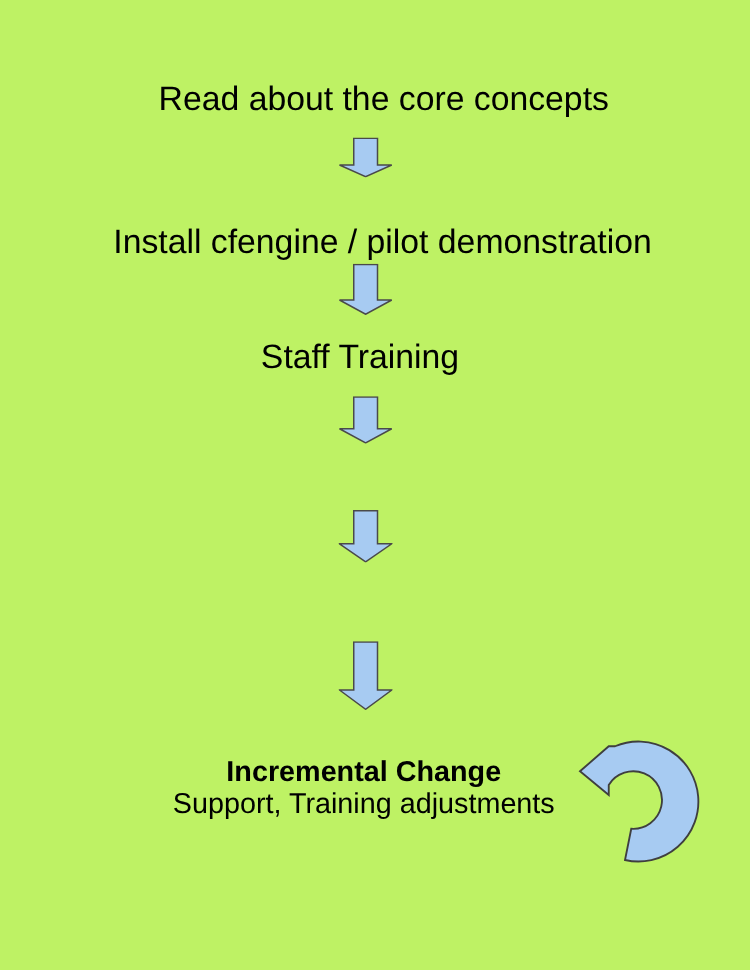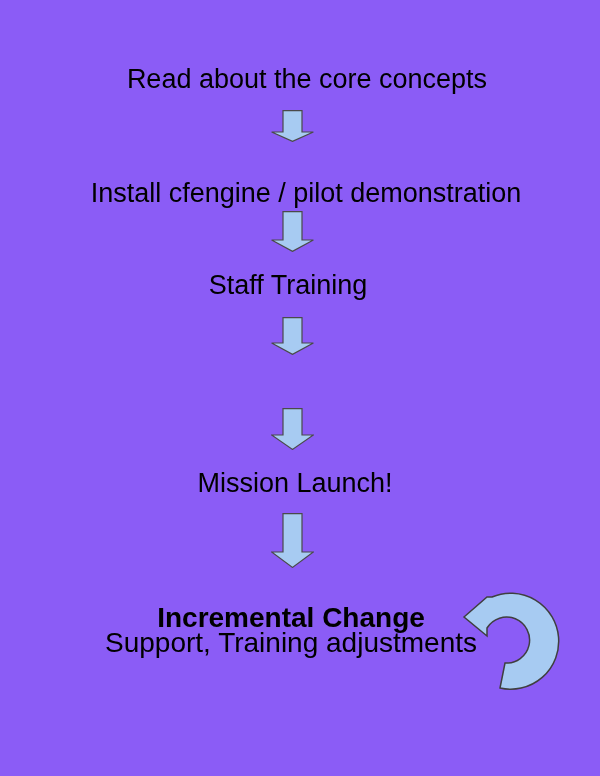--- a/index.html
+++ b/index.html
@@ -4,21 +4,21 @@
 <style>
   html, body {
     margin: 0;
     padding: 0;
     background: #ffffff;
   }
   .page {
     position: relative;
     width: 600px;
     height: 776px;
-    background: #8b5cf6;
+    background: #bef264;
     overflow: hidden;
     font-family: "Liberation Sans", "DejaVu Sans", sans-serif;
     color: #000000;
   }
   .step-label {
     position: absolute;
     transform: translateX(-50%);
     white-space: nowrap;
     font-size: 27px;
     line-height: 27px;
@@ -36,21 +36,21 @@
   .loop-shape {
     stroke: #3f3f3f;
     stroke-width: 1.5;
     stroke-linejoin: miter;
   }
   .final-block {
     position: absolute;
     transform: translateX(-50%);
     text-align: center;
     white-space: nowrap;
-    font-size: 28px;
+    font-size: 23px;
     line-height: 25px;
     color: #000000;
   }
   .final-title {
     font-weight: bold;
   }
 </style>
 </head>
 <body>
 
@@ -72,21 +72,20 @@
 
   <svg class="down-arrow" style="left:271px; top:317px" width="43" height="38" viewBox="0 0 43 38">
     <polygon class="arrow-shape" points="12,0.6 31,0.6 31,26 42.4,26 21.5,37.4 0.6,26 12,26" fill="#A7CBF2"></polygon>
   </svg>
 
 
   <svg class="down-arrow" style="left:271px; top:408px" width="43" height="42" viewBox="0 0 43 42">
     <polygon class="arrow-shape" points="12,0.6 31,0.6 31,27 42.4,27 21.5,41.4 0.6,27 12,27" fill="#A7CBF2"></polygon>
   </svg>
 
-  <div class="step-label" style="left:295px; top:470px">Mission Launch!</div>
 
   <svg class="down-arrow" style="left:271px; top:513px" width="43" height="55" viewBox="0 0 43 55">
     <polygon class="arrow-shape" points="12,0.6 31,0.6 31,39 42.4,39 21.5,54.4 0.6,39 12,39" fill="#A7CBF2"></polygon>
   </svg>
 
   <div class="final-block" style="left:291px; top:605px">
     <div class="final-title">Incremental Change</div>
     <div class="final-line">Support, Training adjustments</div>
   </div>
 

